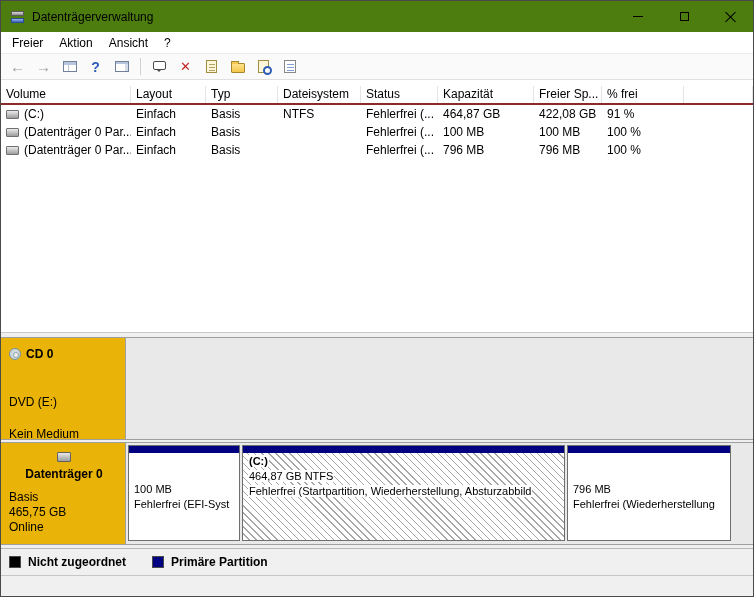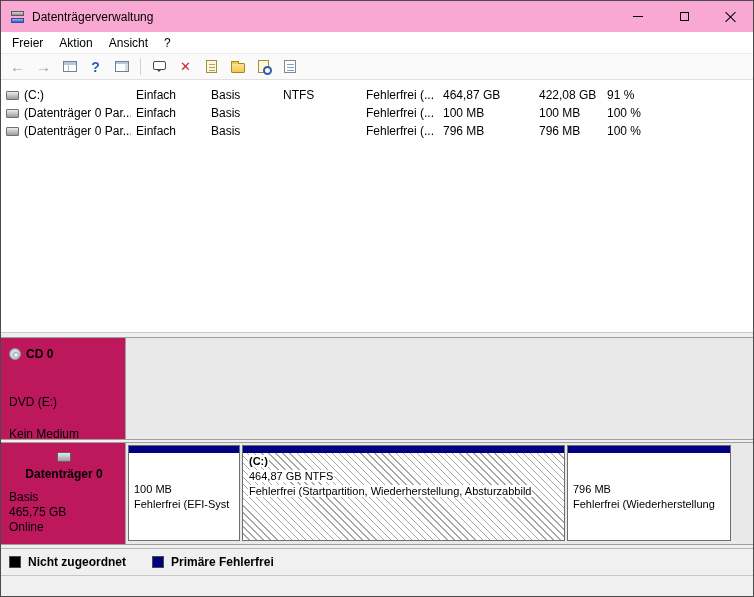--- a/index.html
+++ b/index.html
@@ -7,21 +7,21 @@
   body {
     font-family: "Liberation Sans", "DejaVu Sans", sans-serif;
     font-size: 12px; color: #000;
     background: #f0f0f0;
     border: 1px solid #4a4a4a;
     overflow: hidden;
     display: flex; flex-direction: column;
   }
 
   
-  .titlebar { height: 31px; background: #f9a8d4; display: flex; align-items: center; flex: 0 0 auto; }
+  .titlebar { height: 31px; background: #4d7c0f; display: flex; align-items: center; flex: 0 0 auto; }
   .app-icon { width: 16px; height: 16px; margin: 0 6px 0 9px; position: relative; flex: 0 0 auto; }
   .app-icon .d1 { position: absolute; left: 1px; top: 2px; width: 13px; height: 5px;
                   background: linear-gradient(#d6d6d6, #8f8f8f); border: 1px solid #5a5a5a; }
   .app-icon .d2 { position: absolute; left: 1px; top: 9px; width: 13px; height: 5px;
                   background: linear-gradient(#9db7e8, #3763b8); border: 1px solid #2b4f97; }
   .title-text { font-size: 12px; }
   .caption { margin-left: auto; display: flex; height: 100%; }
   .cap-btn { width: 46px; height: 31px; display: flex; align-items: center; justify-content: center; }
   .min-glyph { width: 10px; height: 1px; background: #000; }
   .max-glyph { width: 9px; height: 9px; border: 1px solid #000; }
@@ -84,21 +84,21 @@
   .watermark { position: absolute; left: 487px; top: 113px; color: rgba(128,128,128,0.28);
                font-size: 9px; line-height: 11px; pointer-events: none; white-space: nowrap; }
 
   
   .splitter { flex: 0 0 3px; background: #f0f0f0; border-top: 1px solid #c8c8c8; }
 
   
   .graphic { flex: 0 0 213px; background: #efefef; padding-top: 2px; overflow: hidden; }
   .disk-row { display: flex; height: 103px; border-top: 1px solid #9f9f9f; border-bottom: 1px solid #9f9f9f;
               margin-bottom: 2px; background: #efefef; }
-  .panel { flex: 0 0 125px; border-right: 1px solid #9f9f9f; padding: 9px 6px 0 8px; background: #be185d; }
+  .panel { flex: 0 0 125px; border-right: 1px solid #9f9f9f; padding: 9px 6px 0 8px; background: #eab308; }
   .panel-title { display: flex; align-items: center; gap: 5px; font-weight: bold; margin-bottom: 8px; }
   .ic-cd { width: 12px; height: 12px; border-radius: 50%; background: #cfd8dc; border: 1px solid #78909c;
            position: relative; flex: 0 0 auto; }
   .ic-cd::after { content: ""; position: absolute; left: 3px; top: 3px; width: 4px; height: 4px;
                   border-radius: 50%; background: #f0f0f0; border: 1px solid #90a4ae; }
   .ic-disk { width: 14px; height: 10px; background: linear-gradient(#e8e8e8, #9e9e9e);
              border: 1px solid #616161; border-radius: 1px; flex: 0 0 auto; }
   .cd-drive { margin-bottom: 18px; margin-top: 34px; }
   .disk-meta div { line-height: 15px; flex-direction: column; }
   .extent { flex: 1; background: #e9e9e9; }
@@ -184,20 +184,31 @@
   </div>
   <div class="tbtn">
     <span class="ic-docsearch"></span>
   </div>
   <div class="tbtn">
     <span class="ic-list"></span>
   </div>
 </div>
 
 <div class="listview">
+  <div class="lv-header">
+    <div class="lv-hcell c1">Volume</div>
+    <div class="lv-hcell c2">Layout</div>
+    <div class="lv-hcell c3">Typ</div>
+    <div class="lv-hcell c4">Dateisystem</div>
+    <div class="lv-hcell c5">Status</div>
+    <div class="lv-hcell c6">Kapazität</div>
+    <div class="lv-hcell c7">Freier Sp...</div>
+    <div class="lv-hcell c8">% frei</div>
+    <div class="lv-hcell cf"></div>
+  </div>
 
   <div class="lv-row">
     <div class="lv-cell c1">
       <span class="row-ic"></span>
       <span>(C:)</span>
     </div>
     <div class="lv-cell c2">Einfach</div>
     <div class="lv-cell c3">Basis</div>
     <div class="lv-cell c4">NTFS</div>
     <div class="lv-cell c5">Fehlerfrei (...</div>
@@ -294,17 +305,17 @@
   </div>
 </div>
 
 <div class="legend">
   <div class="leg-item">
     <span class="sw sw-black"></span>
     <span>Nicht zugeordnet</span>
   </div>
   <div class="leg-item">
     <span class="sw sw-navy"></span>
-    <span>Primäre Fehlerfrei</span>
+    <span>Primäre Partition</span>
   </div>
 </div>
 
 <div class="statusbar"></div>
 
 </body></html>

